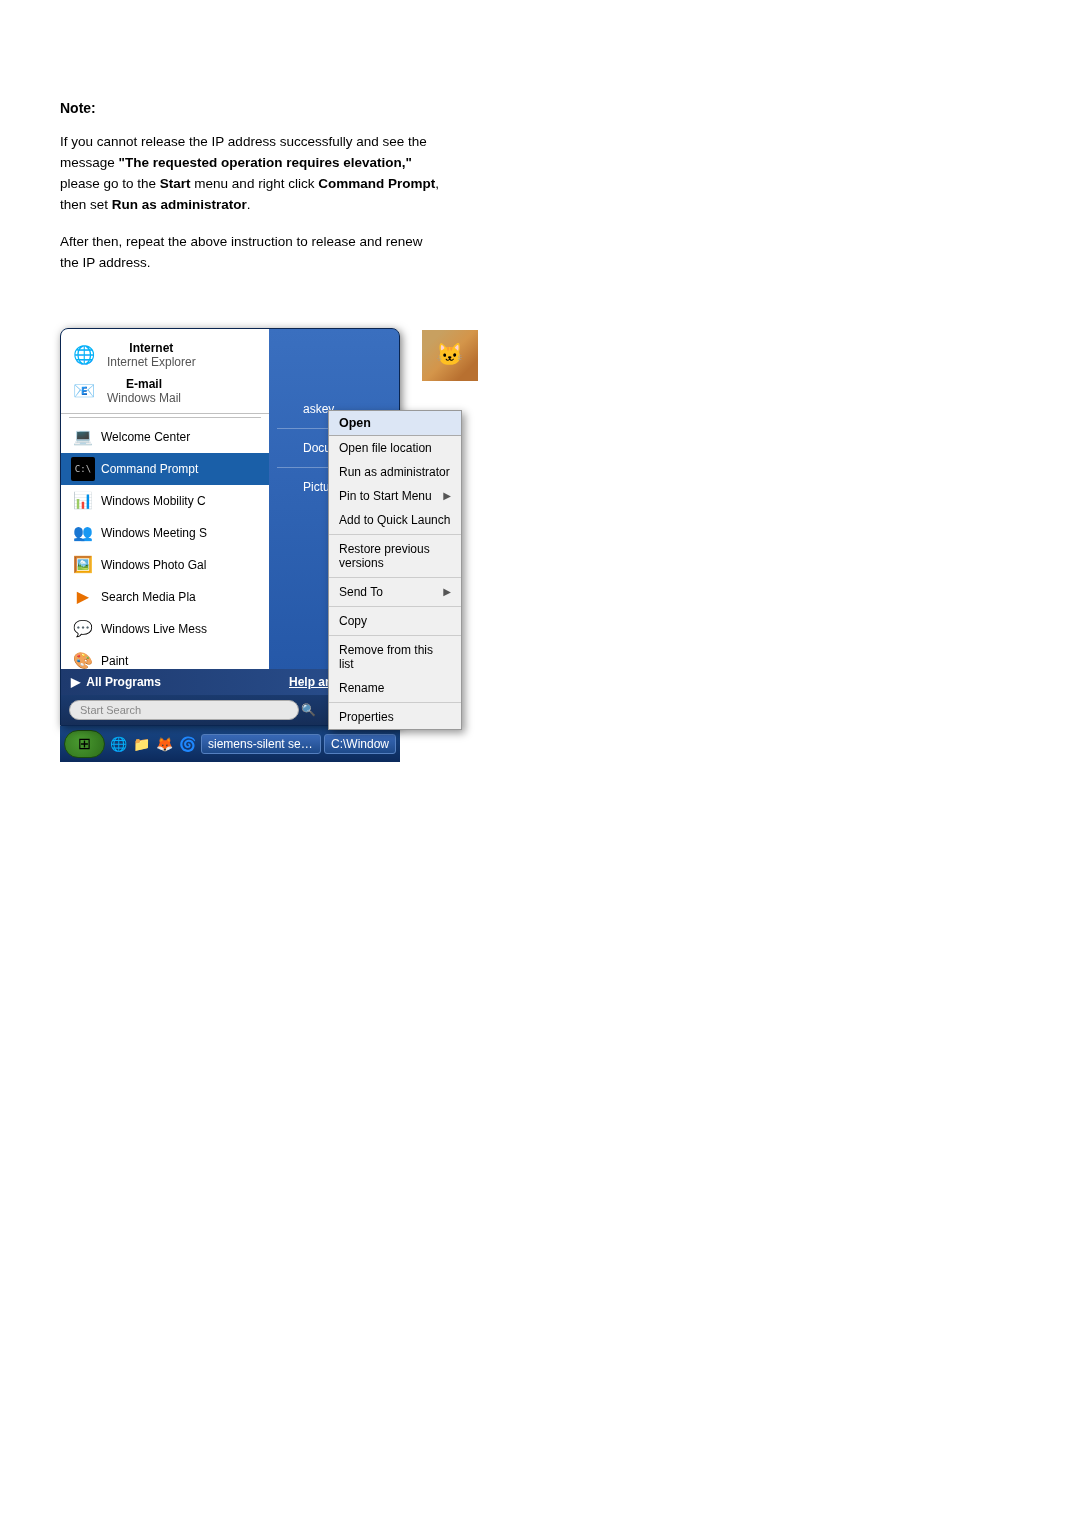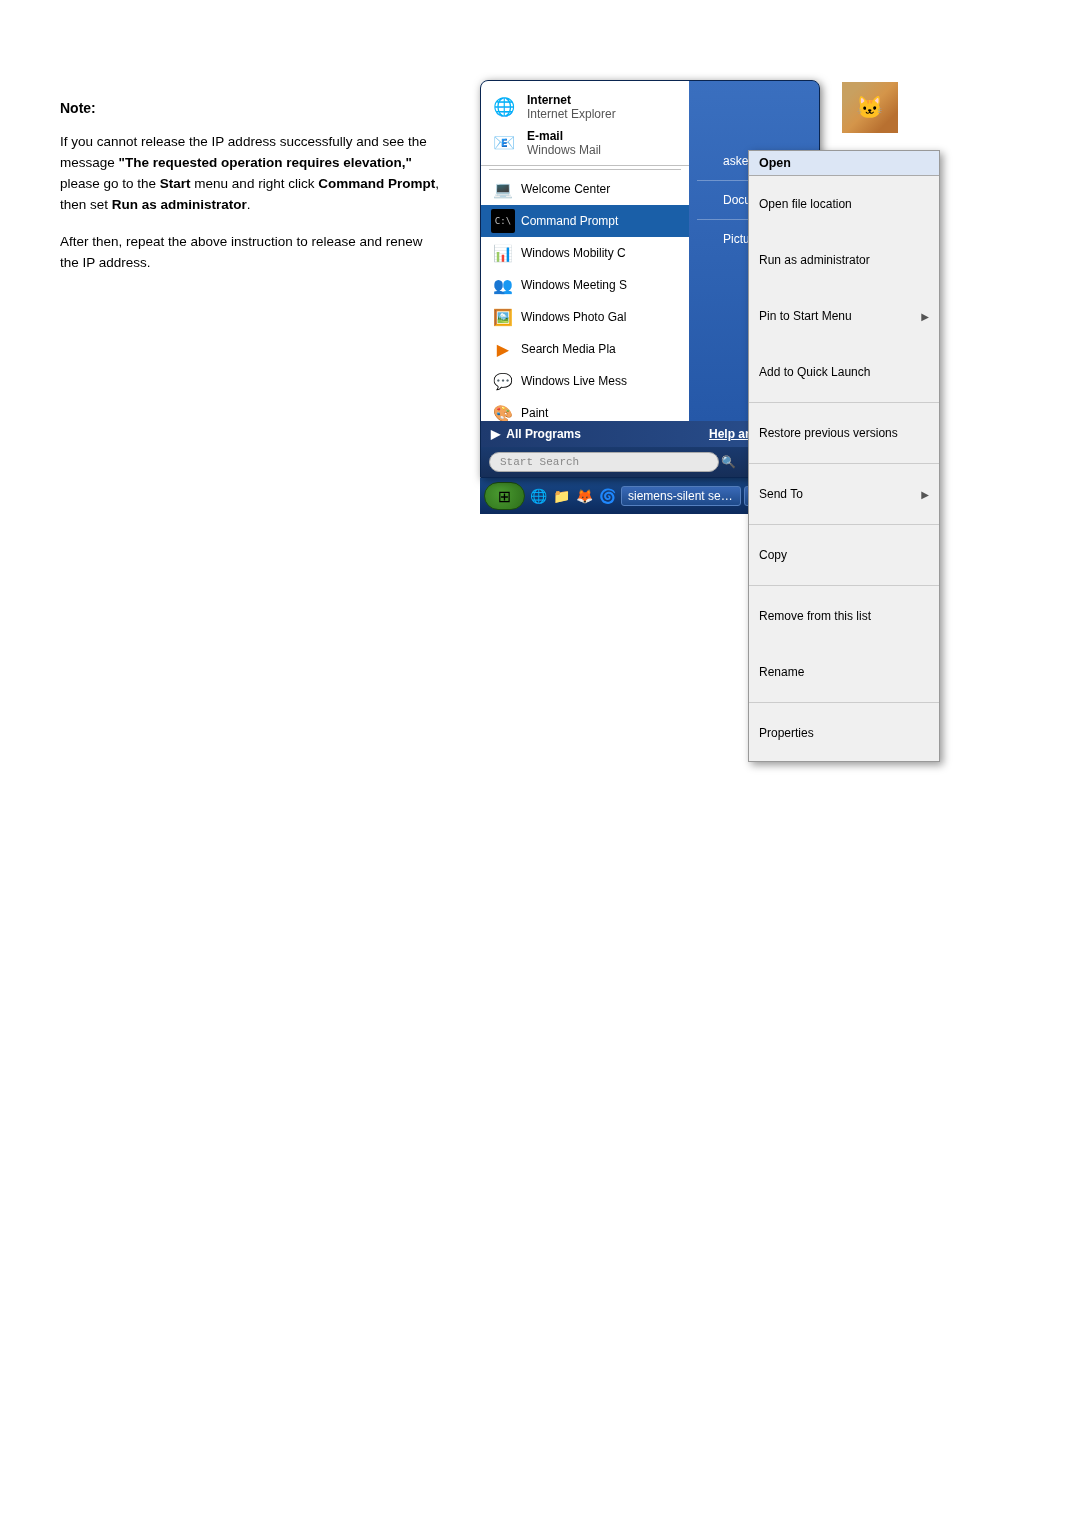--- a/index.html
+++ b/index.html
@@ -7,21 +7,21 @@
       width: 1080px;
       min-height: 1527px;
       background: #ffffff;
       font-family: Arial, sans-serif;
       font-size: 14px;
       color: #000;
     }
 
     .page-content {
       display: flex;
-      flex-direction: row;
+      flex-direction: column;
       padding: 80px 60px;
       gap: 40px;
     }
 
     .text-section {
       flex: 1;
       max-width: 380px;
       padding-top: 20px;
     }
 
@@ -128,20 +128,21 @@
       display: flex;
       align-items: center;
       justify-content: center;
       font-size: 18px;
       flex-shrink: 0;
     }
 
     .menu-item .item-text {
       display: flex;
       flex-direction: column;
+      text-align: center;
     }
 
     .menu-item .item-name {
       font-weight: bold;
       font-size: 12px;
     }
 
     .menu-item .item-subname {
       font-size: 12px;
       color: #555;
@@ -206,21 +207,20 @@
       color: white;
       font-size: 10px;
     }
 
     
     .search-bar {
       background: linear-gradient(to bottom, #1a3a6e, #162e58);
       padding: 5px 8px;
       display: flex;
       align-items: flex-end;
-      font-family: Liberation Mono, monospace;
     }
 
     .search-input {
       flex: 1;
       background: #e8e8e8;
       border: 1px solid #aaa;
       border-radius: 10px;
       padding: 3px 10px;
       font-size: 11px;
       color: #888;
@@ -285,40 +285,40 @@
       cursor: pointer;
       white-space: nowrap;
       max-width: 120px;
       overflow: hidden;
       text-overflow: ellipsis;
     }
 
     
     .context-menu {
       position: absolute;
-      top: 70px;
+      top: 82px;
       left: 268px;
-      width: 192px;
+      width: 134px;
       background: #f0f0f0;
       border: 1px solid #999;
       box-shadow: 3px 3px 8px rgba(0,0,0,0.4);
       z-index: 10;
       font-size: 12px;
     }
 
     .context-menu-header {
       background: #dce6f5;
       padding: 5px 10px;
       font-weight: bold;
       font-size: 12.5px;
       border-bottom: 1px solid #aaa;
     }
 
     .context-item {
-      padding: 21px 10px;
+      padding: 5px 10px;
       cursor: pointer;
       color: #000;
       display: flex;
       align-items: center;
       justify-content: space-between;
     }
 
     .context-separator {
       height: 1px;
       background: #ccc;

